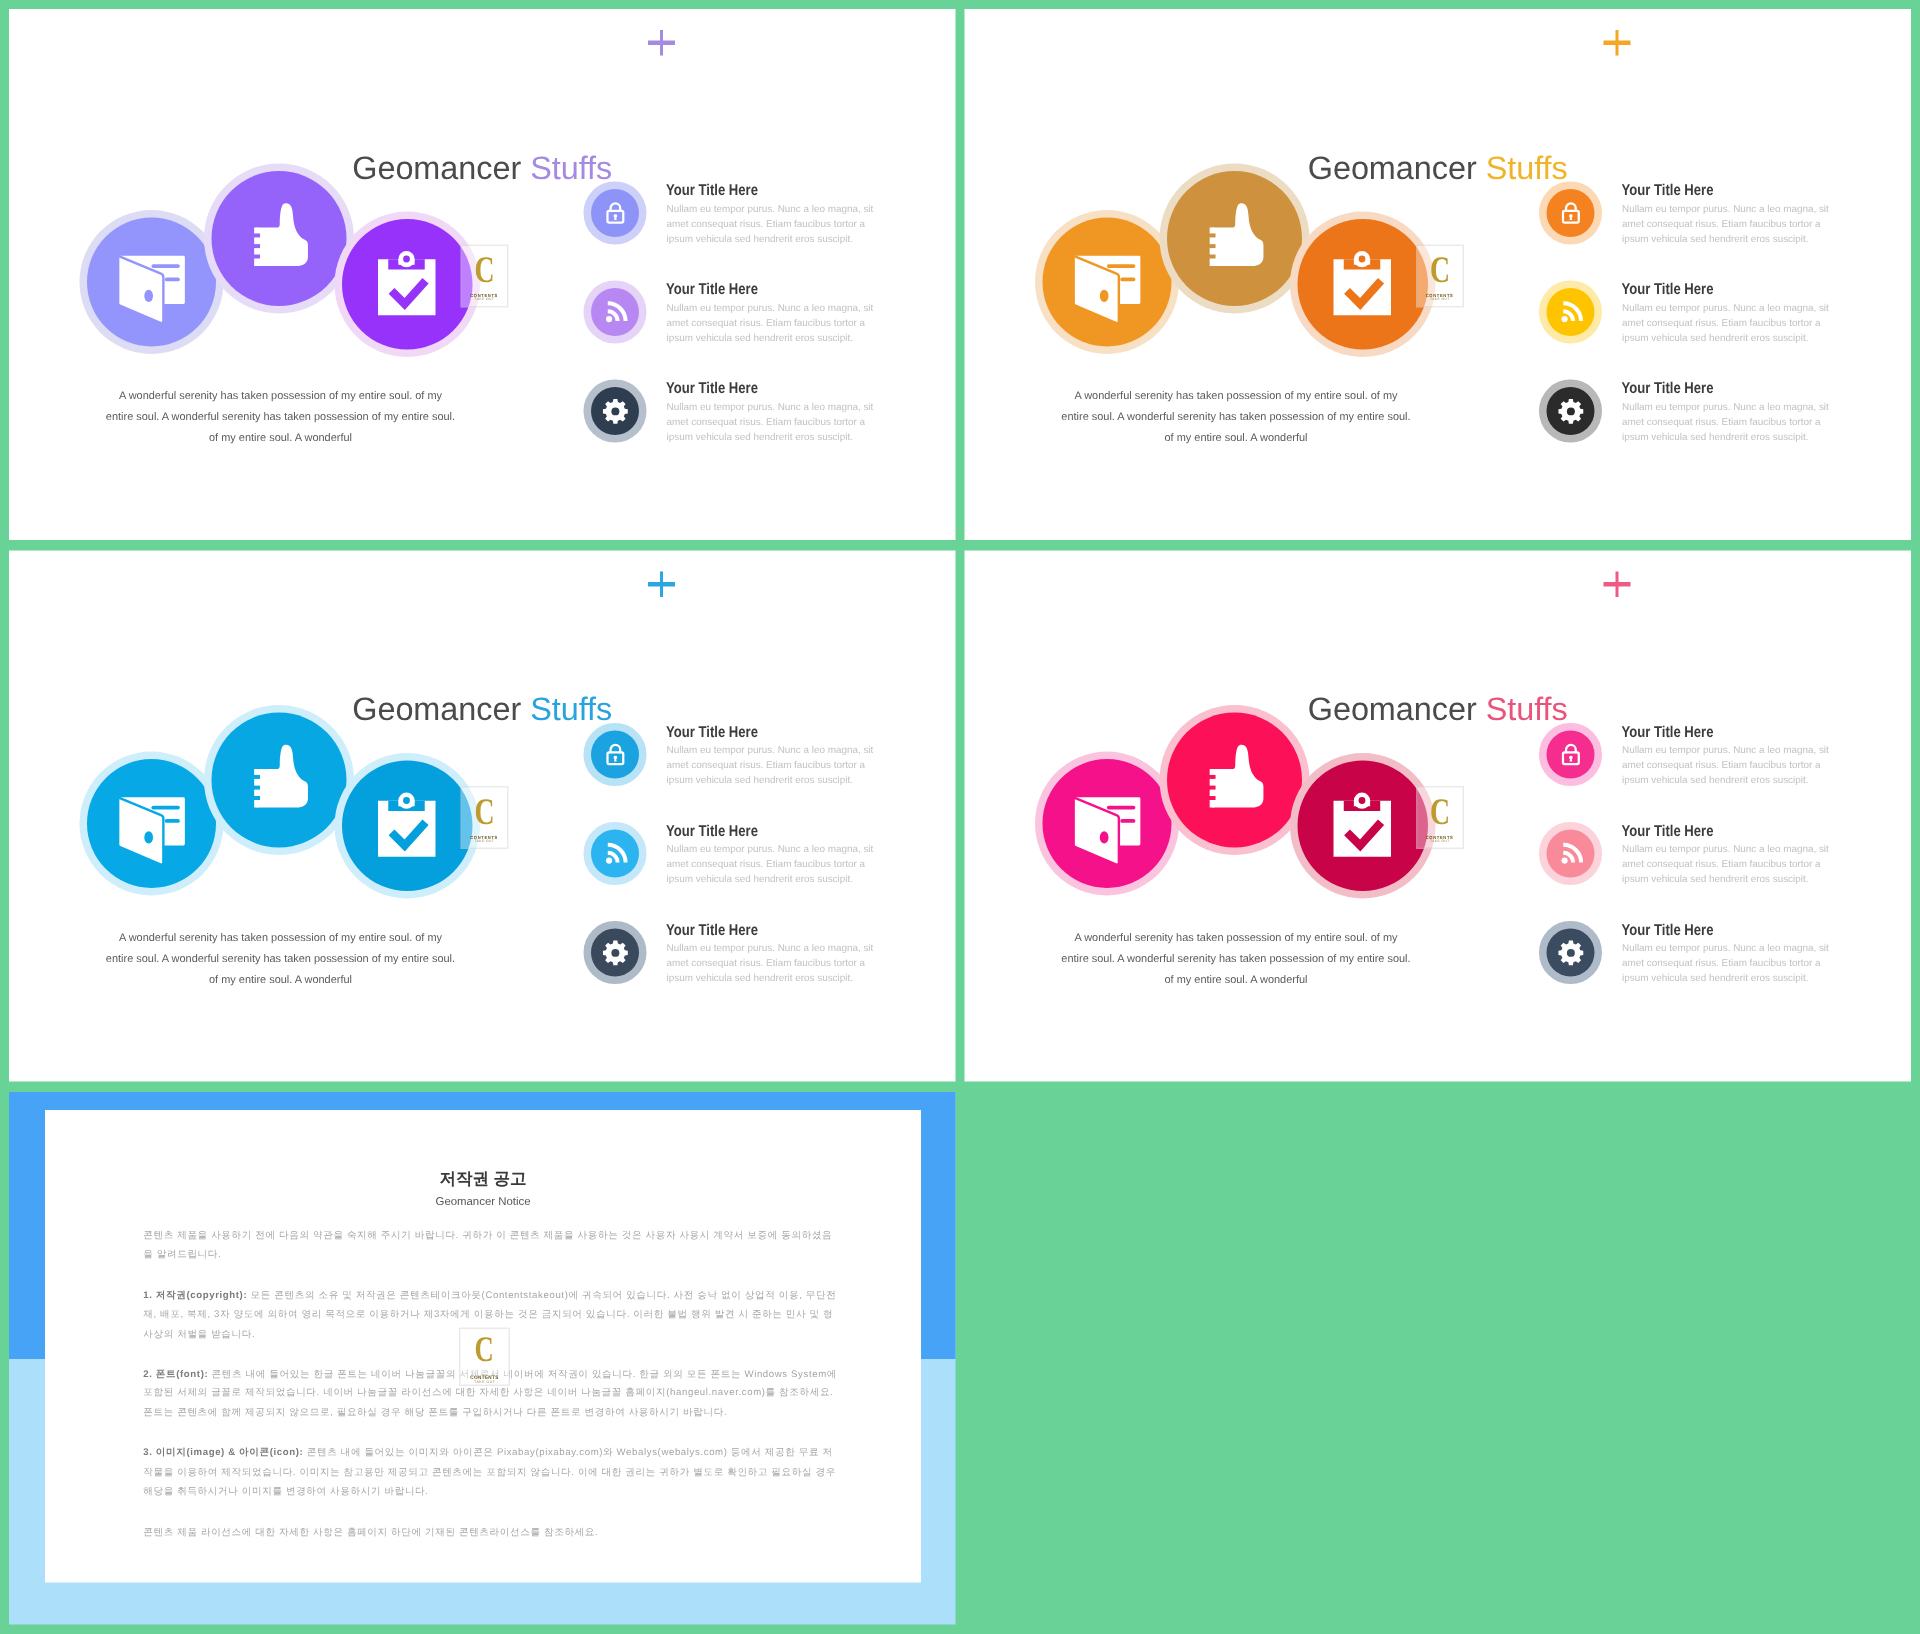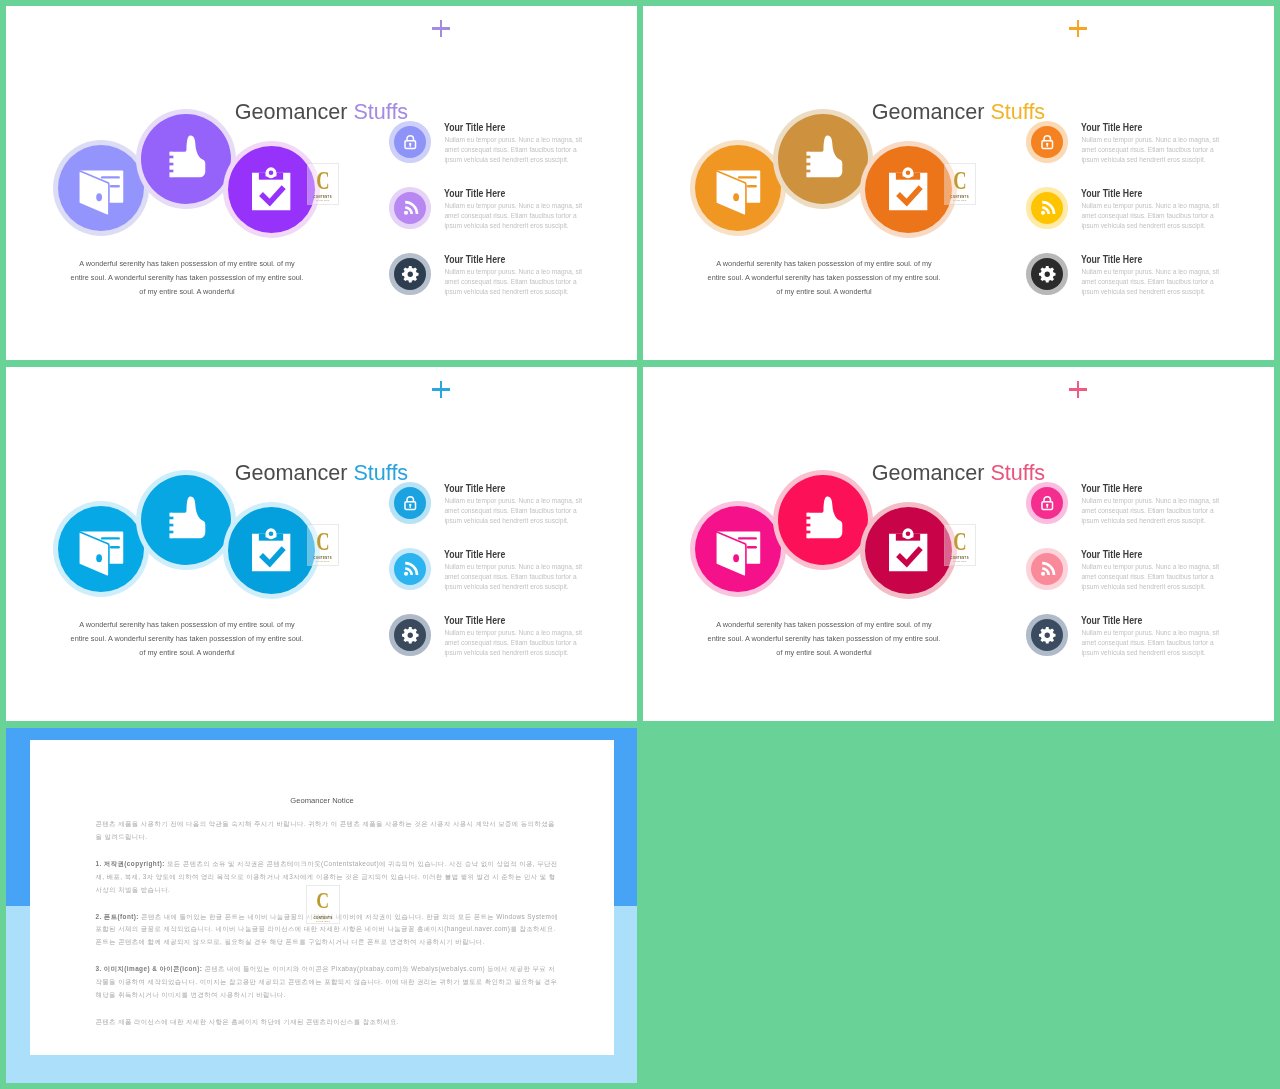--- a/index.html
+++ b/index.html
@@ -435,20 +435,21 @@
     </svg>
         </div>
         <div class="ftitle" style="left:437.8px;top:247.5px;">Your  Title Here</div>
         <div class="fbody" style="left:438.4px;top:260.8px;">Nullam eu tempor purus. Nunc a leo magna, sit amet consequat risus. Etiam faucibus tortor a ipsum vehicula sed hendrerit eros suscipit.</div>
       </div>
     </section>
 
   <section class="cpanel">
     <div class="topbar"></div>
     <div class="sheet">
+      <div class="cp-h1">저작권 공고</div>
       <div class="cp-h2">Geomancer Notice</div>
       <div class="cp-body">
           <p><span>콘텐츠 제품을 사용하기 전에 다음의 약관을 숙지해 주시기 바랍니다. 귀하가 이 콘텐츠 제품을 사용하는 것은 사용자 사용시 계약서 보증에 동의하셨음을 알려드립니다.</span></p>
           <p><b>1. 저작권(copyright):</b><span> 모든 콘텐츠의 소유 및 저작권은 콘텐츠테이크아웃(Contentstakeout)에 귀속되어 있습니다. 사전 승낙 없이 상업적 이용, 무단전재, 배포, 복제, 3자 양도에 의하여 영리 목적으로 이용하거나 제3자에게 이용하는 것은 금지되어 있습니다. 이러한 불법 행위 발견 시 준하는 민사 및 형사상의 처벌을 받습니다.</span></p>
           <p><b>2. 폰트(font):</b><span> 콘텐츠 내에 들어있는 한글 폰트는 네이버 나눔글꼴의 서체로서 네이버에 저작권이 있습니다. 한글 외의 모든 폰트는 Windows System에 포함된 서체의 글꼴로 제작되었습니다. 네이버 나눔글꼴 라이선스에 대한 자세한 사항은 네이버 나눔글꼴 홈페이지(hangeul.naver.com)를 참조하세요. 폰트는 콘텐츠에 함께 제공되지 않으므로, 필요하실 경우 해당 폰트를 구입하시거나 다른 폰트로 변경하여 사용하시기 바랍니다.</span></p>
           <p><b>3. 이미지(image) &amp; 아이콘(icon):</b><span> 콘텐츠 내에 들어있는 이미지와 아이콘은 Pixabay(pixabay.com)와 Webalys(webalys.com) 등에서 제공한 무료 저작물을 이용하여 제작되었습니다. 이미지는 참고용만 제공되고 콘텐츠에는 포함되지 않습니다. 이에 대한 권리는 귀하가 별도로 확인하고 필요하실 경우 해당을 취득하시거나 이미지를 변경하여 사용하시기 바랍니다.</span></p>
           <p><b></b><span>콘텐츠 제품 라이선스에 대한 자세한 사항은 홈페이지 하단에 기재된 콘텐츠라이선스를 참조하세요.</span></p>
         </div>
       <div class="wm wm-cp">
         <span class="c">C</span>

